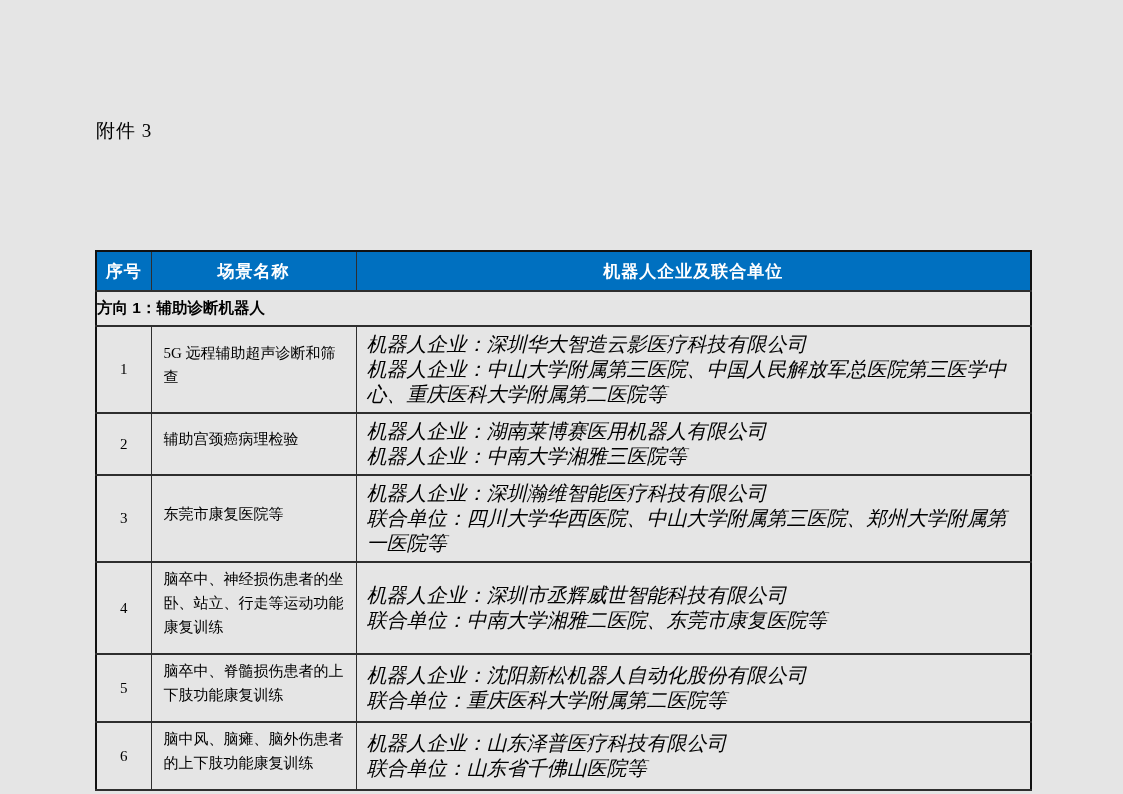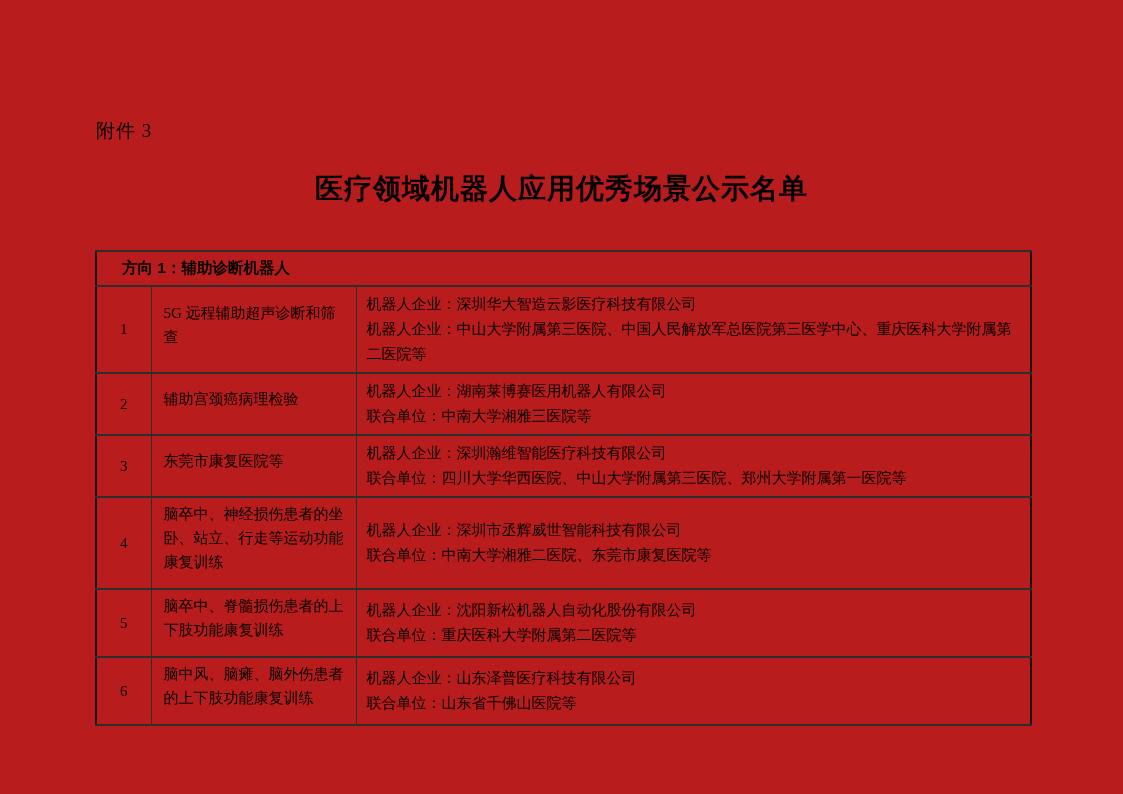--- a/index.html
+++ b/index.html
@@ -6,21 +6,21 @@
   html, body {
     width: 1123px; height: 794px;
     background: #ffffff;
     font-family: "Liberation Serif", "DejaVu Serif", serif;
     color: #000000;
     overflow: hidden;
   }
   .page {
     position: relative;
     width: 1123px; height: 794px;
-    background: #b91c1c;
+    background: #e5e5e5;
   }
   .attachment-label {
     position: absolute;
     left: 96px; top: 118px;
     font-size: 19px;
     letter-spacing: 1px;
   }
   .doc-title {
     position: absolute;
     left: 0; top: 170px;
@@ -52,77 +52,82 @@
     font-size: 17px;
     font-weight: bold;
     text-align: center;
     letter-spacing: 1px;
   }
   tr.section td {
     height: 35px;
     font-family: "Liberation Sans", "DejaVu Sans", sans-serif;
     font-weight: bold;
     font-size: 15.5px;
-    padding-left: 25px;
+    padding-left: 0;
     border-top-width: 2px;
     border-bottom-width: 2px;
   }
   td.no-cell {
     text-align: center;
     font-size: 15px;
   }
   td.scene-cell {
     font-size: 15px;
     line-height: 24px;
     padding: 4px 6px 14px 12px;
   }
   td.org-cell {
-    font-size: 15px;
+    font-size: 20px;
     line-height: 25px;
     padding: 5px 8px 5px 10px;
+    font-style: italic;
   }
   tr.data td { border-top-width: 2px; border-bottom-width: 2px; }
 </style>
 </head>
 <body>
 
 <div class="page">
 
   <div class="attachment-label">附件 3</div>
 
-  <div class="doc-title">医疗领域机器人应用优秀场景公示名单</div>
 
   <table class="listing">
     <colgroup>
       <col class="c-no">
         <col class="c-scene">
         <col class="c-org">
     </colgroup>
 
     <tbody>
+        <tr class="head">
+      <th style="background:#0070C0">序号</th>
+      <th style="background:#0070C0">场景名称</th>
+      <th style="background:#0070C0">机器人企业及联合单位</th>
+    </tr>
 
     <tr class="section">
       <td colspan="3">方向 1：辅助诊断机器人</td>
     </tr>
 
     <tr class="data" style="height:56px">
       <td class="no-cell">1</td>
       <td class="scene-cell">5G 远程辅助超声诊断和筛查</td>
       <td class="org-cell">
         <div>机器人企业：深圳华大智造云影医疗科技有限公司</div>
         <div>机器人企业：中山大学附属第三医院、中国人民解放军总医院第三医学中心、重庆医科大学附属第二医院等</div>
       </td>
     </tr>
 
     <tr class="data" style="height:46px">
       <td class="no-cell">2</td>
       <td class="scene-cell">辅助宫颈癌病理检验</td>
       <td class="org-cell">
         <div>机器人企业：湖南莱博赛医用机器人有限公司</div>
-        <div>联合单位：中南大学湘雅三医院等</div>
+        <div>机器人企业：中南大学湘雅三医院等</div>
       </td>
     </tr>
 
     <tr class="data" style="height:46px">
       <td class="no-cell">3</td>
       <td class="scene-cell">东莞市康复医院等</td>
       <td class="org-cell">
         <div>机器人企业：深圳瀚维智能医疗科技有限公司</div>
         <div>联合单位：四川大学华西医院、中山大学附属第三医院、郑州大学附属第一医院等</div>
       </td>

